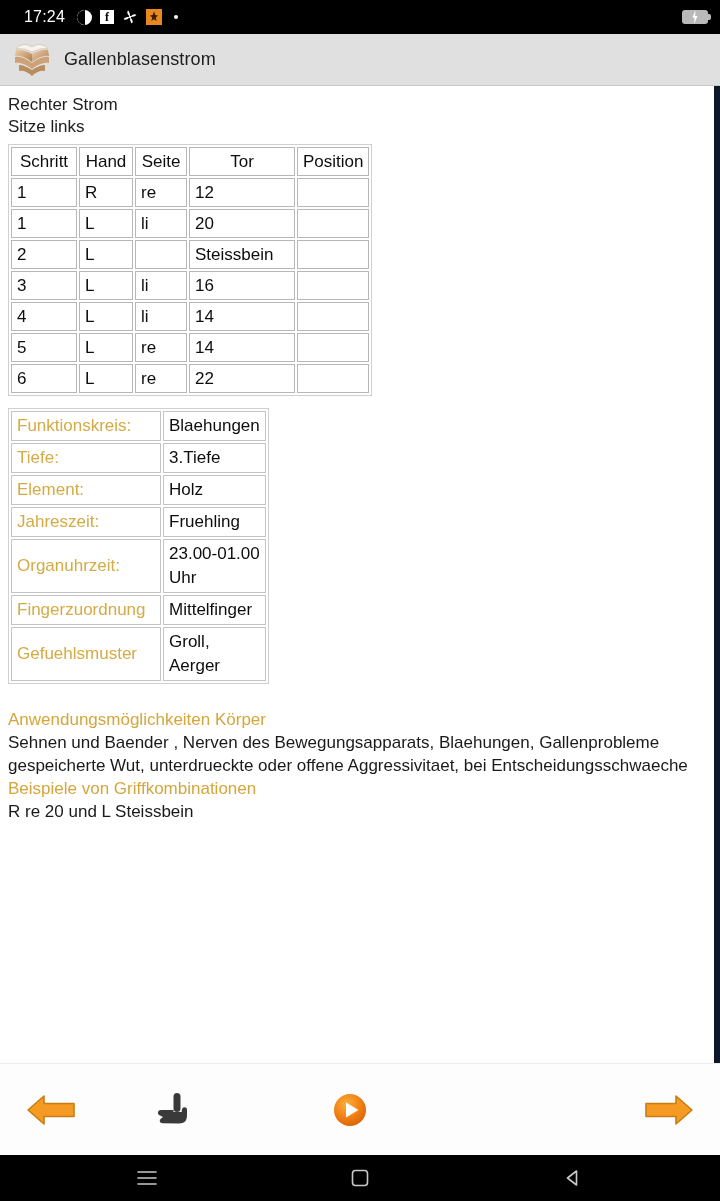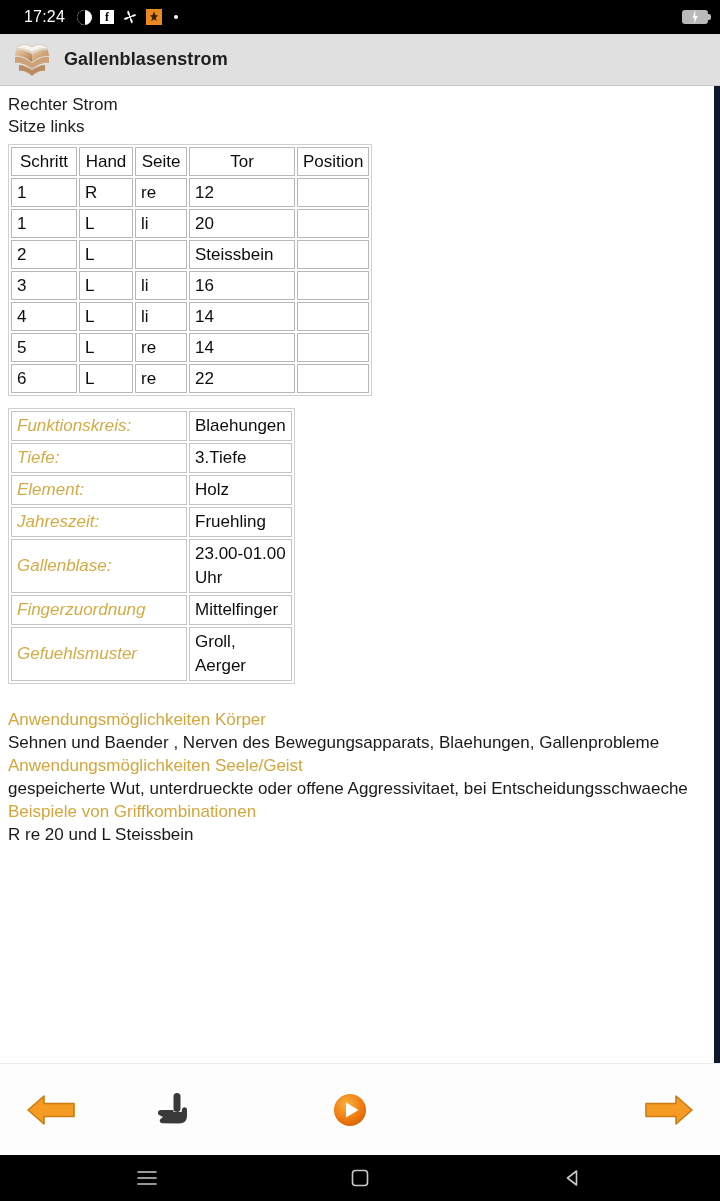--- a/index.html
+++ b/index.html
@@ -101,21 +101,21 @@
     border-bottom: 1px solid #c8c8c8;
     display: flex;
     align-items: center;
     padding-left: 10px;
     gap: 10px;
   }
   .app-logo { width: 44px; height: 44px; flex: 0 0 44px; }
   .app-title {
     font-size: 18px;
     color: #202020;
-    font-weight: 700;
+    font-weight: 400;
     letter-spacing: 0.1px;
   }
 
   
   .content {
     flex: 1 1 auto;
     background: #ffffff;
     border-right: 6px solid #0f172a;
     padding: 8px 8px 0 8px;
     overflow: hidden;
@@ -170,22 +170,21 @@
   table.props td {
     border: 1px solid #c4c4c4;
     padding: 2px 5px;
     font-size: 17px;
     line-height: 24px;
     vertical-align: middle;
     background: #ffffff;
   }
   td.prop-key {
     color: #d4ab45;
-    width: 176px;
-    font-style: italic;
+    width: 150px;
   }
   td.prop-val {
     color: #0d0d0d;
     width: 96px;
   }
 
   
   .prose { margin-top: 24px; }
   .prose-head {
     color: #d4a63c;
@@ -376,39 +375,38 @@
         </tr>
         <tr>
           <td class="prop-key">Element:</td>
           <td class="prop-val">Holz</td>
         </tr>
         <tr>
           <td class="prop-key">Jahreszeit:</td>
           <td class="prop-val">Fruehling</td>
         </tr>
         <tr>
-          <td class="prop-key">Gallenblase:</td>
+          <td class="prop-key">Organuhrzeit:</td>
           <td class="prop-val">23.00-01.00 Uhr</td>
         </tr>
         <tr>
           <td class="prop-key">Fingerzuordnung</td>
           <td class="prop-val">Mittelfinger</td>
         </tr>
         <tr>
           <td class="prop-key">Gefuehlsmuster</td>
           <td class="prop-val">Groll, Aerger</td>
         </tr>
       </tbody>
     </table>
 
     <div class="prose">
       <div class="prose-head">Anwendungsmöglichkeiten Körper</div>
       <div class="prose-body">Sehnen und Baender , Nerven des Bewegungsapparats, Blaehungen, Gallenprobleme</div>
 
-      <div class="prose-head">Anwendungsmöglichkeiten Seele/Geist</div>
       <div class="prose-body">gespeicherte Wut, unterdrueckte oder offene Aggressivitaet, bei Entscheidungsschwaeche</div>
 
       <div class="prose-head">Beispiele von Griffkombinationen</div>
       <div class="prose-body">R re 20 und L Steissbein</div>
     </div>
 
   </div>
 
   <div class="toolbar">
 

